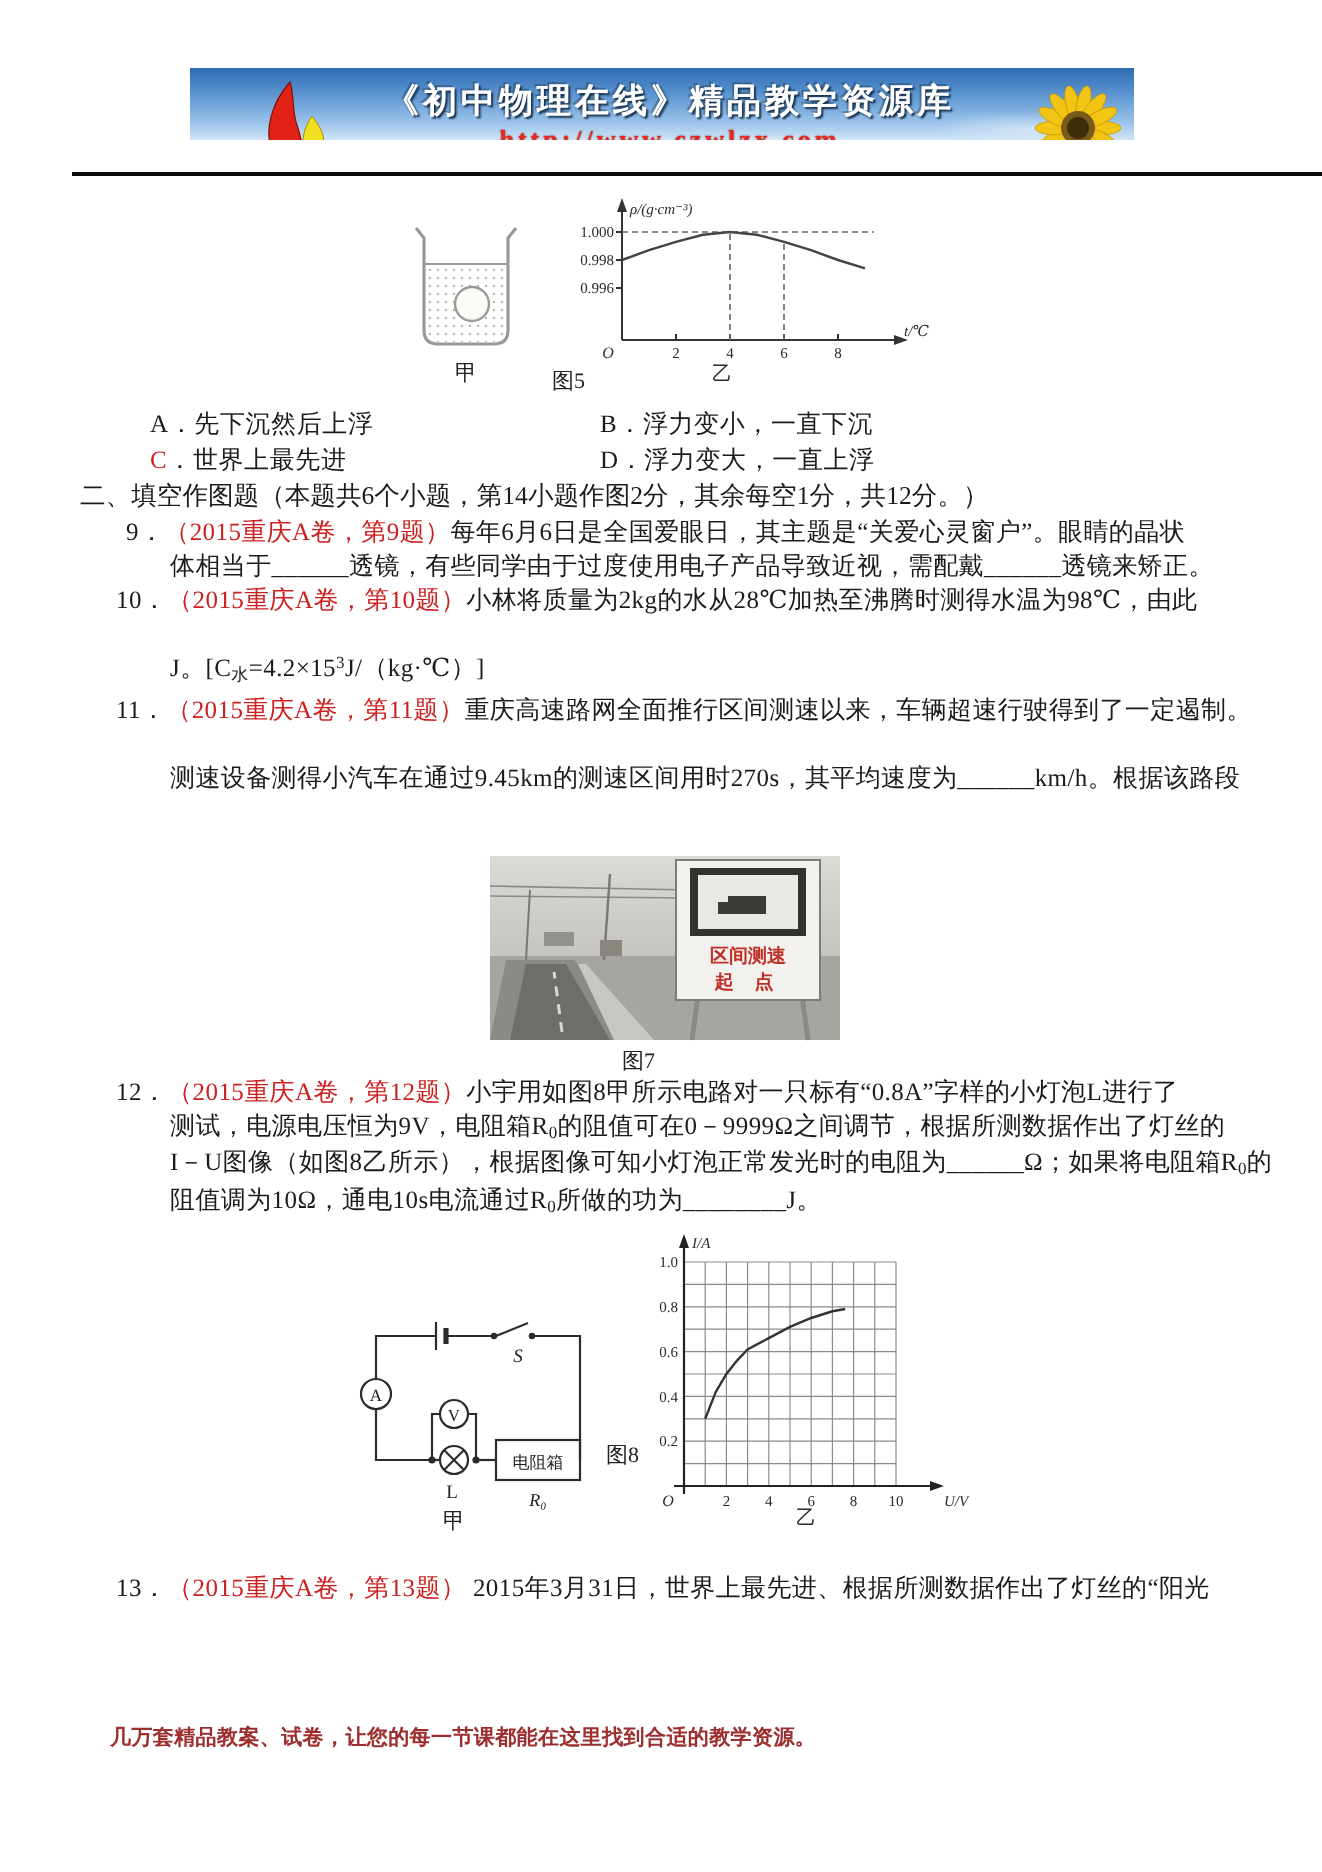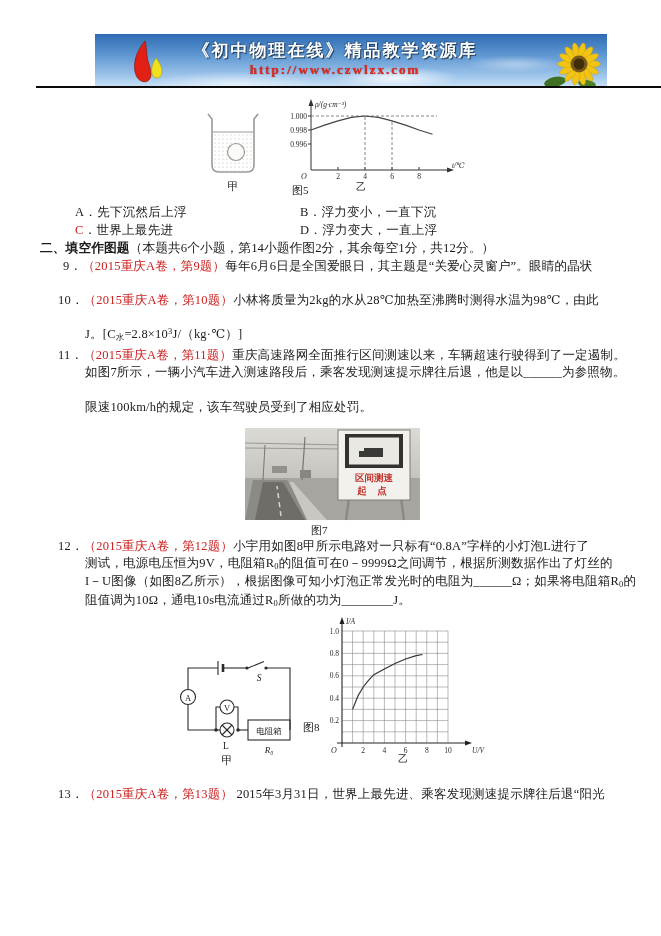--- a/index.html
+++ b/index.html
@@ -1,41 +1,41 @@
 <!DOCTYPE html>
 <html><head>
 <meta charset="utf-8">
 <style>
   html,body{margin:0;padding:0;}
   body{width:661px;height:936px;position:relative;background:#ffffff;
        font-family:"Liberation Serif","DejaVu Serif",serif;color:#1b1b1b;}
   .abs{position:absolute;}
   
-  .banner{position:absolute;left:95px;top:34px;width:472px;height:54px;overflow:hidden;
+  .banner{position:absolute;left:95px;top:34px;width:472px;height:36px;overflow:hidden;
     background:
       radial-gradient(ellipse 90px 16px at 300px 44px, rgba(255,255,255,.85), rgba(255,255,255,0) 70%),
       radial-gradient(ellipse 120px 18px at 140px 50px, rgba(255,255,255,.55), rgba(255,255,255,0) 70%),
       radial-gradient(ellipse 70px 12px at 420px 30px, rgba(255,255,255,.4), rgba(255,255,255,0) 70%),
-      linear-gradient(180deg,#2e6bb3 0%,#5d96d1 38%,#9fc6ec 78%,#cfe4f6 100%); padding-left: 40px;}
+      linear-gradient(180deg,#2e6bb3 0%,#5d96d1 38%,#9fc6ec 78%,#cfe4f6 100%);}
   .banner-text{position:absolute;left:75px;top:5px;width:330px;text-align:center;}
   .banner-title{color:#ffffff;font-weight:bold;font-size:17px;letter-spacing:2px;
     text-shadow:1px 1px 1px #16324f, -1px -1px 0 rgba(0,0,0,.25);white-space:nowrap;}
   .banner-url{color:#e8281e;font-weight:bold;font-size:13px;letter-spacing:2px;
     font-family:Liberation Serif, serif;text-shadow:0 0 1px #7a1410;}
   .banner-rule{position:absolute;left:36px;top:86px;width:625px;height:2px;background:#0a0a0a;}
   
   .question{position:absolute;font-size:12.5px;line-height:17.2px;width:578px;letter-spacing:.2px;}
   .q-indent22{padding-left:22px;text-indent:-22px;}
   .q-indent27{padding-left:27px;text-indent:-27px;}
   .qtag,.red{color:#cc2020;}
   .seg-sub{font-size:8.5px;position:relative;top:2px;}
   .seg-sup{font-size:8.5px;position:relative;top:-4px;}
   .opt{position:absolute;font-size:12.5px;letter-spacing:.3px;text-align:center;}
   .sec{position:absolute;left:40px;top:240px;font-size:12.8px;}
-  .sec .sec-bold{font-weight:bold;}
+  .sec .sec-bold{font-weight:normal;}
   .caption{position:absolute;font-size:11px;color:#222;}
   .footer{position:absolute;left:55px;top:863px;width:565px;color:#9c2f2f;font-weight:bold;
           font-size:10.5px;line-height:13px;letter-spacing:.2px;}
   svg{overflow:visible;}
 </style>
 </head>
 <body>
 
 <div class="banner">
   <svg class="abs" style="left:28px;top:4px" width="48" height="48" viewBox="0 0 48 48">
@@ -104,34 +104,34 @@
     <text x="128" y="83" font-size="7.5" text-anchor="middle" fill="#2a2a2a" font-family="&quot;Liberation Serif&quot;,&quot;DejaVu Serif&quot;,serif">8</text>
     <text x="13" y="83" font-size="8" text-anchor="middle" fill="#2a2a2a" font-family="&quot;Liberation Serif&quot;,&quot;DejaVu Serif&quot;,serif" font-style="italic">O</text>
     <text x="24" y="11" font-size="7.5" text-anchor="start" fill="#2a2a2a" font-family="&quot;Liberation Serif&quot;,&quot;DejaVu Serif&quot;,serif" font-style="italic">ρ/(g·cm⁻³)</text>
     <text x="161" y="72" font-size="7.5" text-anchor="start" fill="#2a2a2a" font-family="&quot;Liberation Serif&quot;,&quot;DejaVu Serif&quot;,serif" font-style="italic">t/℃</text>
     <line x1="20" y1="20" x2="146" y2="20" stroke="#666" stroke-width="0.8" stroke-dasharray="3,2"></line>
     <line x1="74" y1="74" x2="74" y2="20" stroke="#666" stroke-width="0.8" stroke-dasharray="3,2"></line>
     <line x1="101" y1="74" x2="101" y2="24.900000000000237" stroke="#666" stroke-width="0.8" stroke-dasharray="3,2"></line>
     <polyline points="20,34.000000000000014 33.5,29.099999999999774 47,24.900000000000237 60.5,21.399999999999846 74,20 87.5,21.399999999999846 101,24.900000000000237 114.5,29.099999999999774 128,34.000000000000014 141.5,38.20000000000033" fill="none" stroke="#444" stroke-width="1.2"></polyline>
     <text x="70" y="94" font-size="10" text-anchor="middle" fill="#2a2a2a" font-family="&quot;Liberation Serif&quot;,&quot;DejaVu Serif&quot;,serif">乙</text>
   </svg>
-<span class="caption" style="left:292px;top:183px">图5</span>
+<span class="caption" style="left:276px;top:183px">图5</span>
 
 <span class="opt" style="left:75px;top:204px"><span>A</span><span>．</span><span>先下沉然后上浮</span></span>
 <span class="opt" style="left:300px;top:204px"><span>B</span><span>．</span><span>浮力变小，一直下沉</span></span>
 <span class="opt" style="left:75px;top:222px"><span class="red">C</span><span>．</span><span>世界上最先进</span></span>
 <span class="opt" style="left:300px;top:222px"><span>D</span><span>．</span><span>浮力变大，一直上浮</span></span>
 
 <div class="sec"><span class="sec-bold">二、填空作图题</span><span>（本题共6个小题，第14小题作图2分，其余每空1分，共12分。）</span></div>
 
-<div class="question q-indent22" style="left:63px;top:258px"><span>9．</span><span class="qtag">（2015重庆A卷，第9题）</span><span><span>每年6月6日是全国爱眼日，其主题是“关爱心灵窗户”。眼睛的晶状</span><br></span></div>
-
-<div class="question q-indent27" style="left:58px;top:292px"><span>10．</span><span class="qtag">（2015重庆A卷，第10题）</span><span><span>小林将质量为2kg的水从28℃加热至沸腾时测得水温为98℃，由此</span><br><br><span>J。[C</span><span class="seg-sub">水</span><span>=2.8×10</span><span class="seg-sup">3</span><span>J/（kg·℃）]</span></span></div>
-
-<div class="question q-indent27" style="left:58px;top:347px"><span>11．</span><span class="qtag">（2015重庆A卷，第11题）</span><span><span>重庆高速路网全面推行区间测速以来，车辆超速行驶得到了一定遏制。</span><br><span>如图7所示，一辆小汽车进入测速路段后，乘客发现测速提示牌往后退，他是以______为参照物。</span><br><br><span>限速100km/h的规定，该车驾驶员受到了相应处罚。</span></span></div>
+<div class="question q-indent22" style="left:63px;top:258px"><span>9．</span><span class="qtag">（2015重庆A卷，第9题）</span><span><span>每年6月6日是全国爱眼日，其主题是“关爱心灵窗户”。眼睛的晶状</span><br><span>体相当于______透镜，有些同学由于过度使用电子产品导致近视，需配戴______透镜来矫正。</span></span></div>
+
+<div class="question q-indent27" style="left:58px;top:292px"><span>10．</span><span class="qtag">（2015重庆A卷，第10题）</span><span><span>小林将质量为2kg的水从28℃加热至沸腾时测得水温为98℃，由此</span><br><br><span>J。[C</span><span class="seg-sub">水</span><span>=4.2×15</span><span class="seg-sup">3</span><span>J/（kg·℃）]</span></span></div>
+
+<div class="question q-indent27" style="left:58px;top:347px"><span>11．</span><span class="qtag">（2015重庆A卷，第11题）</span><span><span>重庆高速路网全面推行区间测速以来，车辆超速行驶得到了一定遏制。</span><br><br><span>测速设备测得小汽车在通过9.45km的测速区间用时270s，其平均速度为______km/h。根据该路段</span><br></span></div>
 
 <svg class="abs" style="left:245px;top:428px" width="175" height="92" viewBox="0 0 175 92">
   <defs>
     <linearGradient id="sky7" x1="0" y1="0" x2="0" y2="1">
       <stop offset="0" stop-color="#dcdad5"></stop>
         <stop offset="1" stop-color="#b3b1ab"></stop>
     </linearGradient>
   </defs>
   <rect x="0" y="0" width="175" height="92" fill="url(#sky7)"></rect>
   <rect x="0" y="50" width="175" height="42" fill="#a7a59f"></rect>
@@ -227,16 +227,17 @@
     <text x="111.8" y="139" font-size="7.5" text-anchor="middle" fill="#2a2a2a" font-family="&quot;Liberation Serif&quot;,&quot;DejaVu Serif&quot;,serif">8</text>
     <text x="133" y="139" font-size="7.5" text-anchor="middle" fill="#2a2a2a" font-family="&quot;Liberation Serif&quot;,&quot;DejaVu Serif&quot;,serif">10</text>
     <text x="19" y="139" font-size="8" text-anchor="middle" fill="#2a2a2a" font-family="&quot;Liberation Serif&quot;,&quot;DejaVu Serif&quot;,serif" font-style="italic">O</text>
     <text x="31" y="10" font-size="7.5" text-anchor="start" fill="#2a2a2a" font-family="&quot;Liberation Serif&quot;,&quot;DejaVu Serif&quot;,serif" font-style="italic">I/A</text>
     <text x="157" y="139" font-size="7.5" text-anchor="start" fill="#2a2a2a" font-family="&quot;Liberation Serif&quot;,&quot;DejaVu Serif&quot;,serif" font-style="italic">U/V</text>
     <polyline points="37.6,95.4 42.9,81.96000000000001 48.2,73 53.5,66.28 58.8,60.68000000000001 69.4,55.08 80,49.480000000000004 90.6,45 101.2,41.64 107.55999999999999,40.519999999999996" fill="none" stroke="#333" stroke-width="1.2"></polyline>
     <text x="88" y="148" font-size="10" text-anchor="middle" fill="#2a2a2a" font-family="&quot;Liberation Serif&quot;,&quot;DejaVu Serif&quot;,serif">乙</text>
   </svg>
 <span class="caption" style="left:303px;top:720px">图8</span>
 
-<div class="question q-indent27" style="left:58px;top:786px"><span>13．</span><span class="qtag">（2015重庆A卷，第13题）</span><span><span> 2015年3月31日，世界上最先进、乘客发现测速提示牌往后退“阳光</span></span></div>
+<div class="question q-indent27" style="left:58px;top:786px"><span>13．</span><span class="qtag">（2015重庆A卷，第13题）</span><span><span> 2015年3月31日，世界上最先进、根据所测数据作出了灯丝的“阳光</span></span></div>
 
 <div class="footer">
+  <div>几万套精品教案、试卷，让您的每一节课都能在这里找到合适的教学资源。</div>
 </div>
 
 </body></html>

